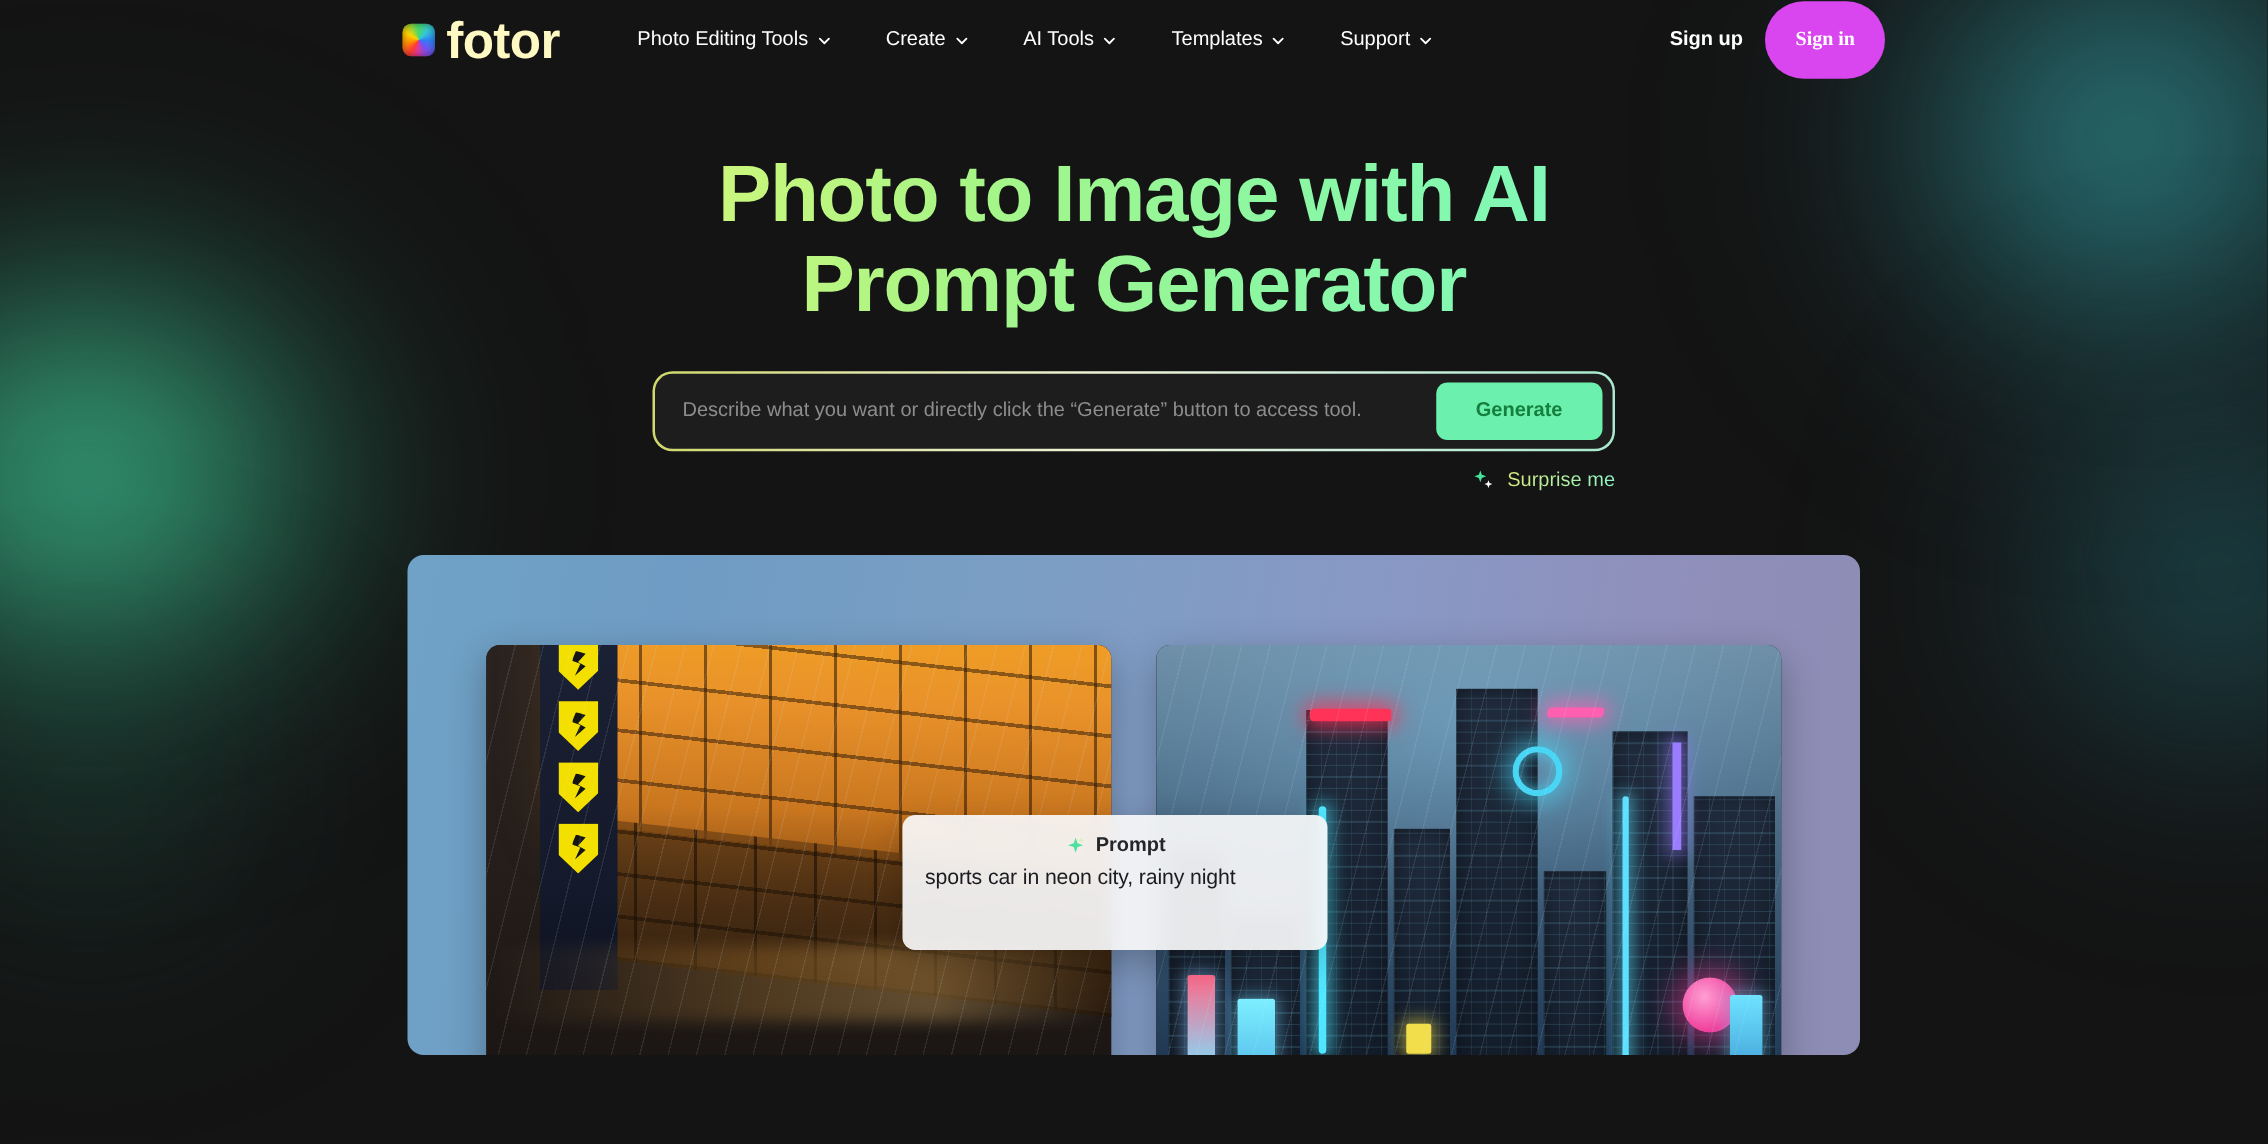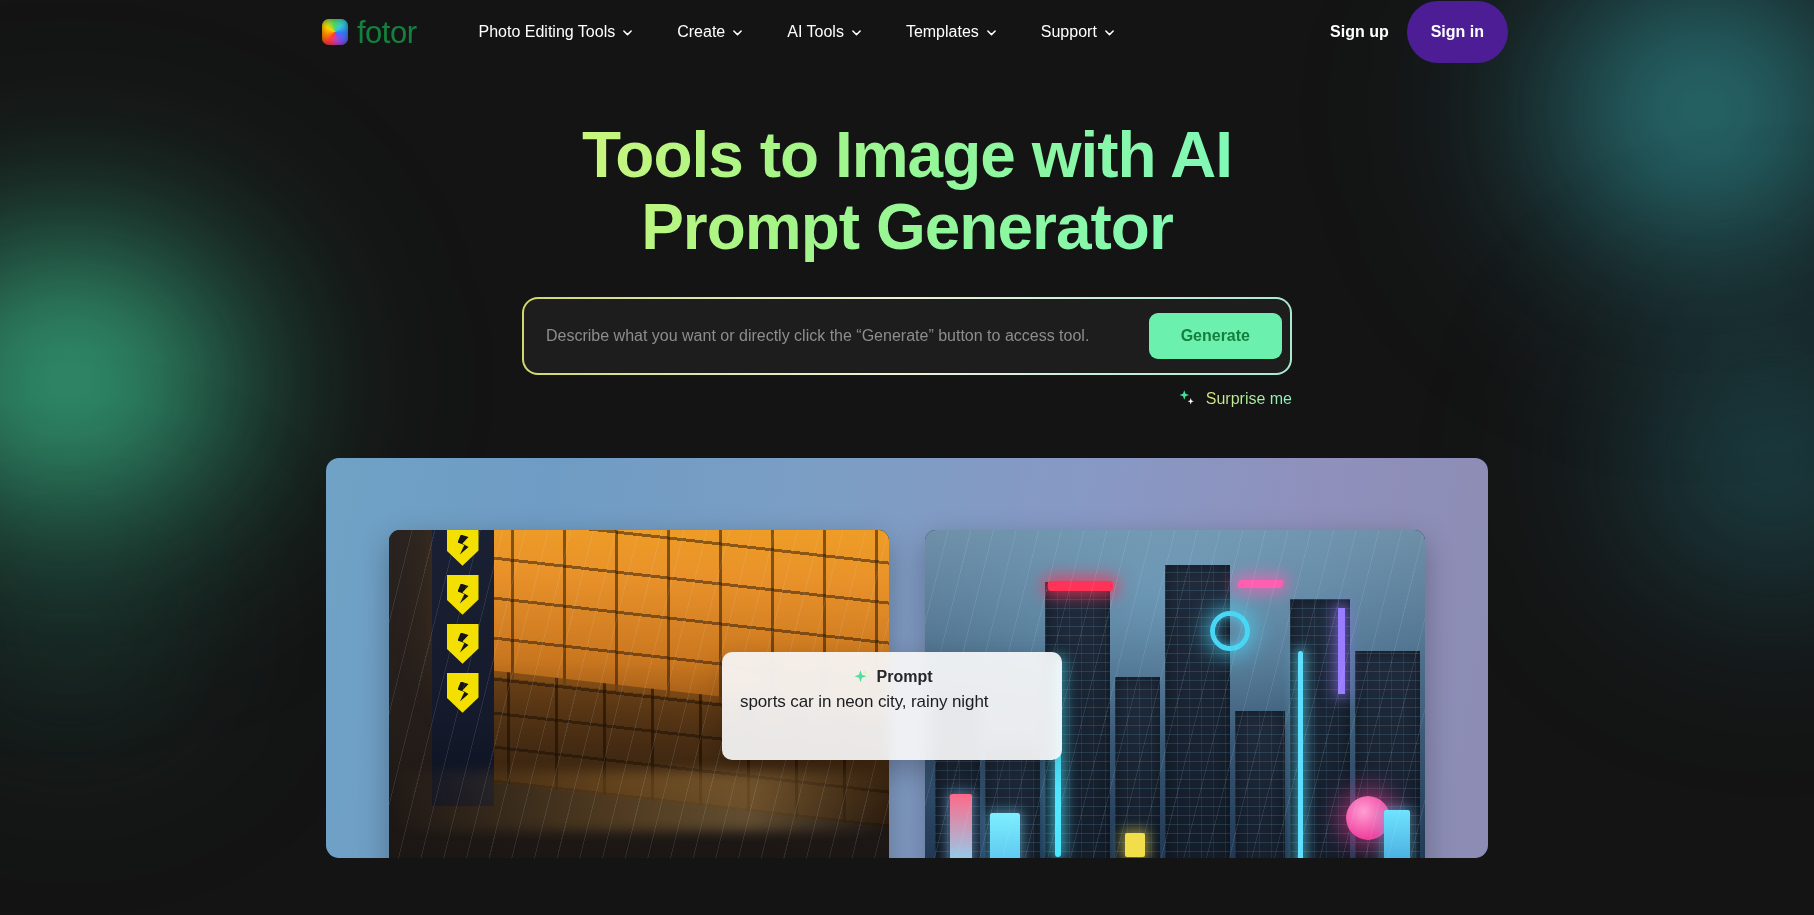--- a/index.html
+++ b/index.html
@@ -90,24 +90,24 @@
     flex: 0 0 auto;
   }
   .brand-mark::after {
     content: "";
     position: absolute;
     inset: 0;
     border-radius: 7px;
     box-shadow: inset 0 0 6px rgba(0,0,0,0.45);
   }
   .brand-text {
-    font-size: 31px;
-    font-weight: 400;
+    font-size: 41px;
+    font-weight: 700;
     letter-spacing: -0.5px;
-    color: #15803d;
+    color: #fef9c3;
     line-height: 1;
   }
 
   .nav {
     display: flex;
     align-items: flex-end;
     gap: 0;
   }
   .nav-item {
     display: flex;
@@ -136,25 +136,25 @@
     padding-right: 306px;
   }
   .signup-link {
     font-size: 16px;
     font-weight: 600;
     color: #ffffff;
     cursor: pointer;
     white-space: nowrap;
   }
   .signin-btn {
-    background: #4c1d95;
+    background: #d946ef;
     color: #ffffff;
     border: none;
     border-radius: 999px;
-    font-family: Liberation Sans, sans-serif;
+    font-family: Liberation Serif, serif;
     font-size: 16px;
     font-weight: 600;
     padding: 22px 24px;
     cursor: pointer;
     white-space: nowrap;
   }
 
   
   .hero {
     position: relative;
@@ -190,21 +190,21 @@
   .prompt-wrap {
     margin: 34px auto 0;
     width: 770px;
     border-radius: 16px;
     padding: 2px;
     background: linear-gradient(97deg, #cfd86a 0%, #dfe5a8 22%, #eef3d8 48%, #cfeedd 72%, #a9e9cf 100%);
   }
   .prompt-inner {
     background: #1d1d1d;
     border-radius: 14px;
-    height: 74px;
+    height: 60px;
     display: flex;
     align-items: center;
     padding: 0 8px 0 22px;
   }
   .prompt-input {
     flex: 1 1 auto;
     background: transparent;
     border: none;
     outline: none;
     color: #e9e9e9;
@@ -588,21 +588,21 @@
   <div class="header-right">
     <span class="signup-link">Sign up</span>
     <button class="signin-btn">Sign in</button>
   </div>
 
 </div>
 
 <div class="hero">
 
   <h1 class="headline">
-    <span>Tools to Image with AI</span><br>
+    <span>Photo to Image with AI</span><br>
     <span>Prompt Generator</span>
   </h1>
 
 
   <div class="prompt-wrap">
     <div class="prompt-inner">
       <input class="prompt-input" type="text" placeholder="Describe what you want or directly click the “Generate” button to access tool." style="">
       <button class="generate-btn">Generate</button>
     </div>
   </div>

